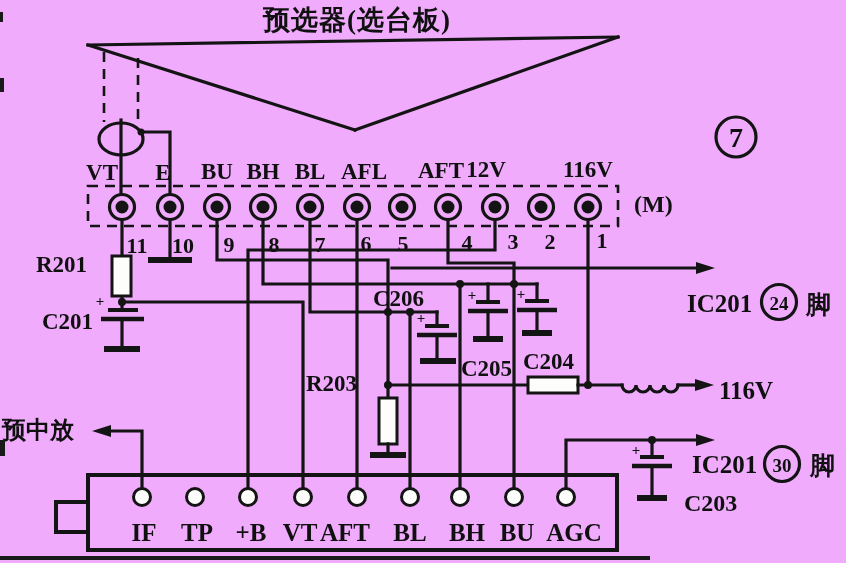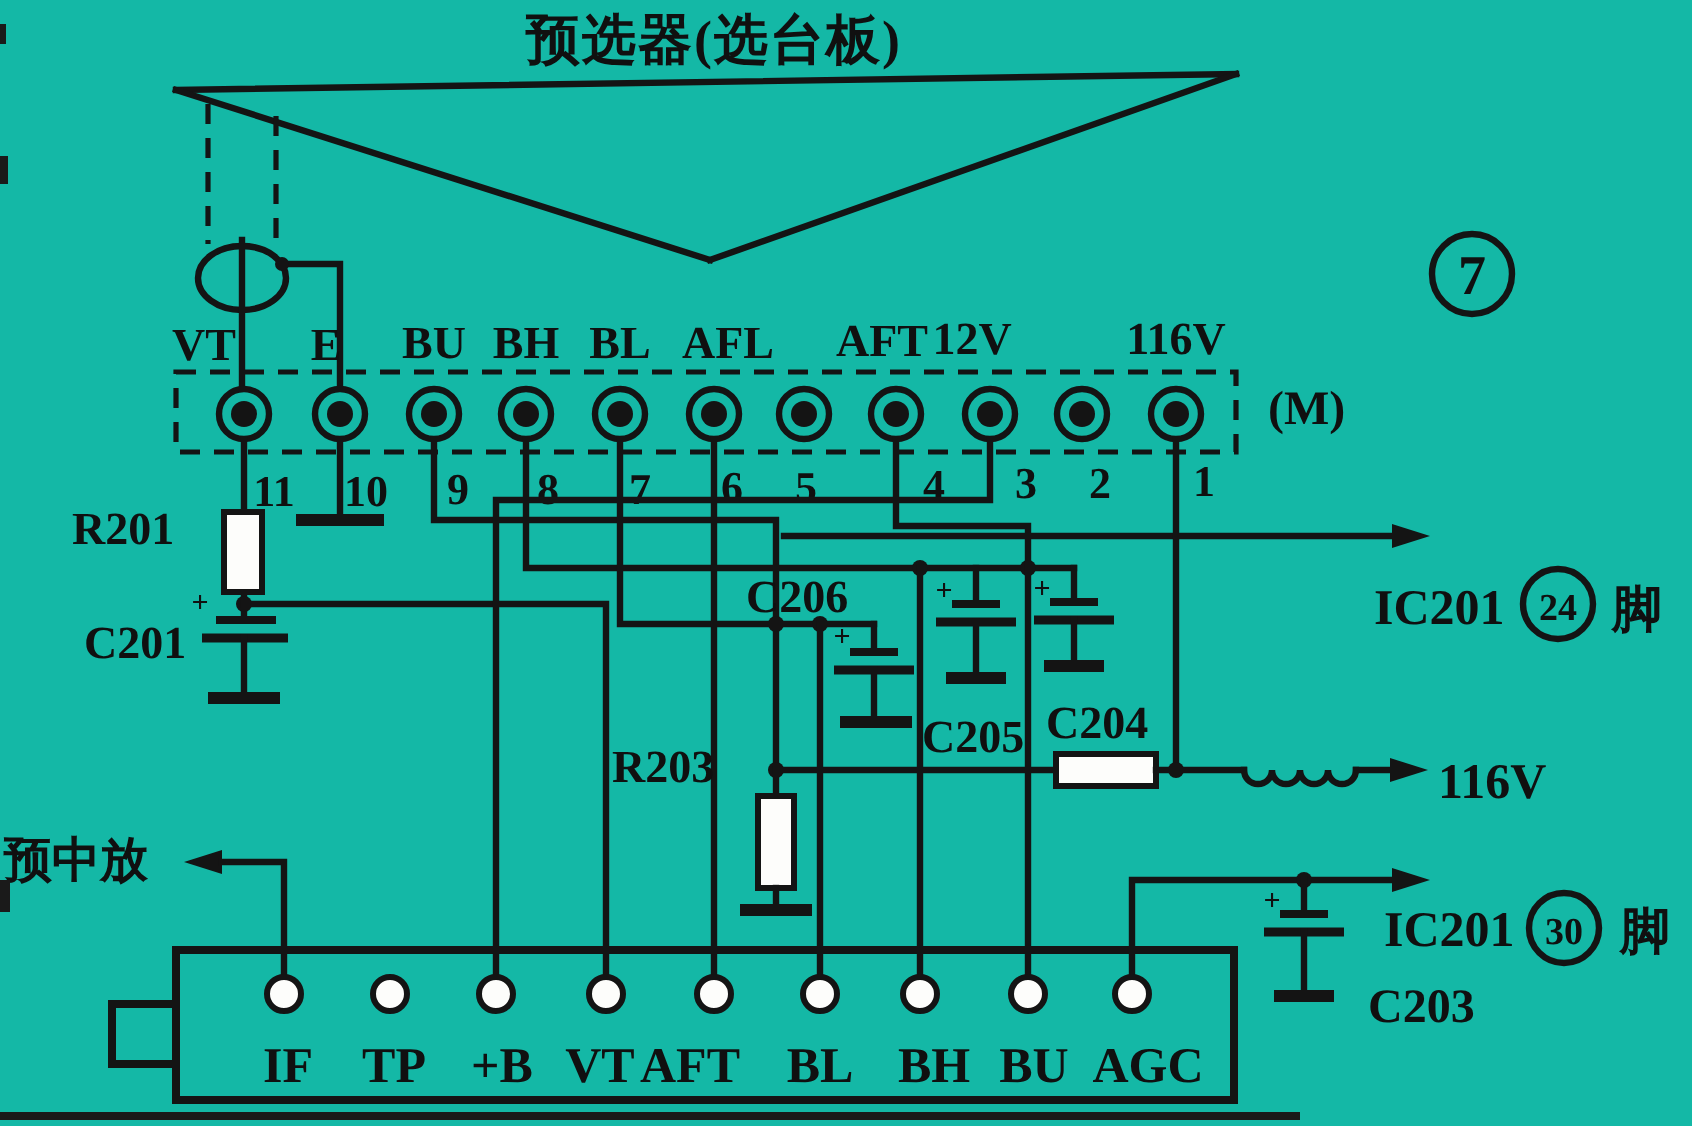--- a/index.html
+++ b/index.html
@@ -1,16 +1,16 @@
 <!DOCTYPE html>
 <html><head>
 <meta charset="utf-8">
 <style>
   html,body{margin:0;padding:0;background:#e8e8e4;}
-  .page{position:relative;width:846px;height:563px;background:#14b8a6;overflow:hidden;
+  .page{position:relative;width:846px;height:563px;background:#f0abfc;overflow:hidden;
         font-family:"Liberation Serif","DejaVu Serif",serif;}
   svg{position:absolute;left:0;top:0;}
   svg text{font-family:"Liberation Serif","DejaVu Serif",serif;font-weight:bold;fill:#101010;}
   .w{stroke:#141414;stroke-width:3.2;fill:none;stroke-linecap:square;}
   .dash{stroke:#141414;stroke-width:2.6;fill:none;stroke-dasharray:10 7;}
   .plate{stroke:#141414;stroke-width:4;fill:none;stroke-linecap:butt;}
   .plate2{stroke:#141414;stroke-width:4.5;fill:none;stroke-linecap:butt;}
   .gnd{stroke:#141414;stroke-width:6;fill:none;stroke-linecap:butt;}
   .boxc{stroke:#141414;stroke-width:3;fill:#fdfdfb;}
   .dot{fill:#141414;stroke:none;}

